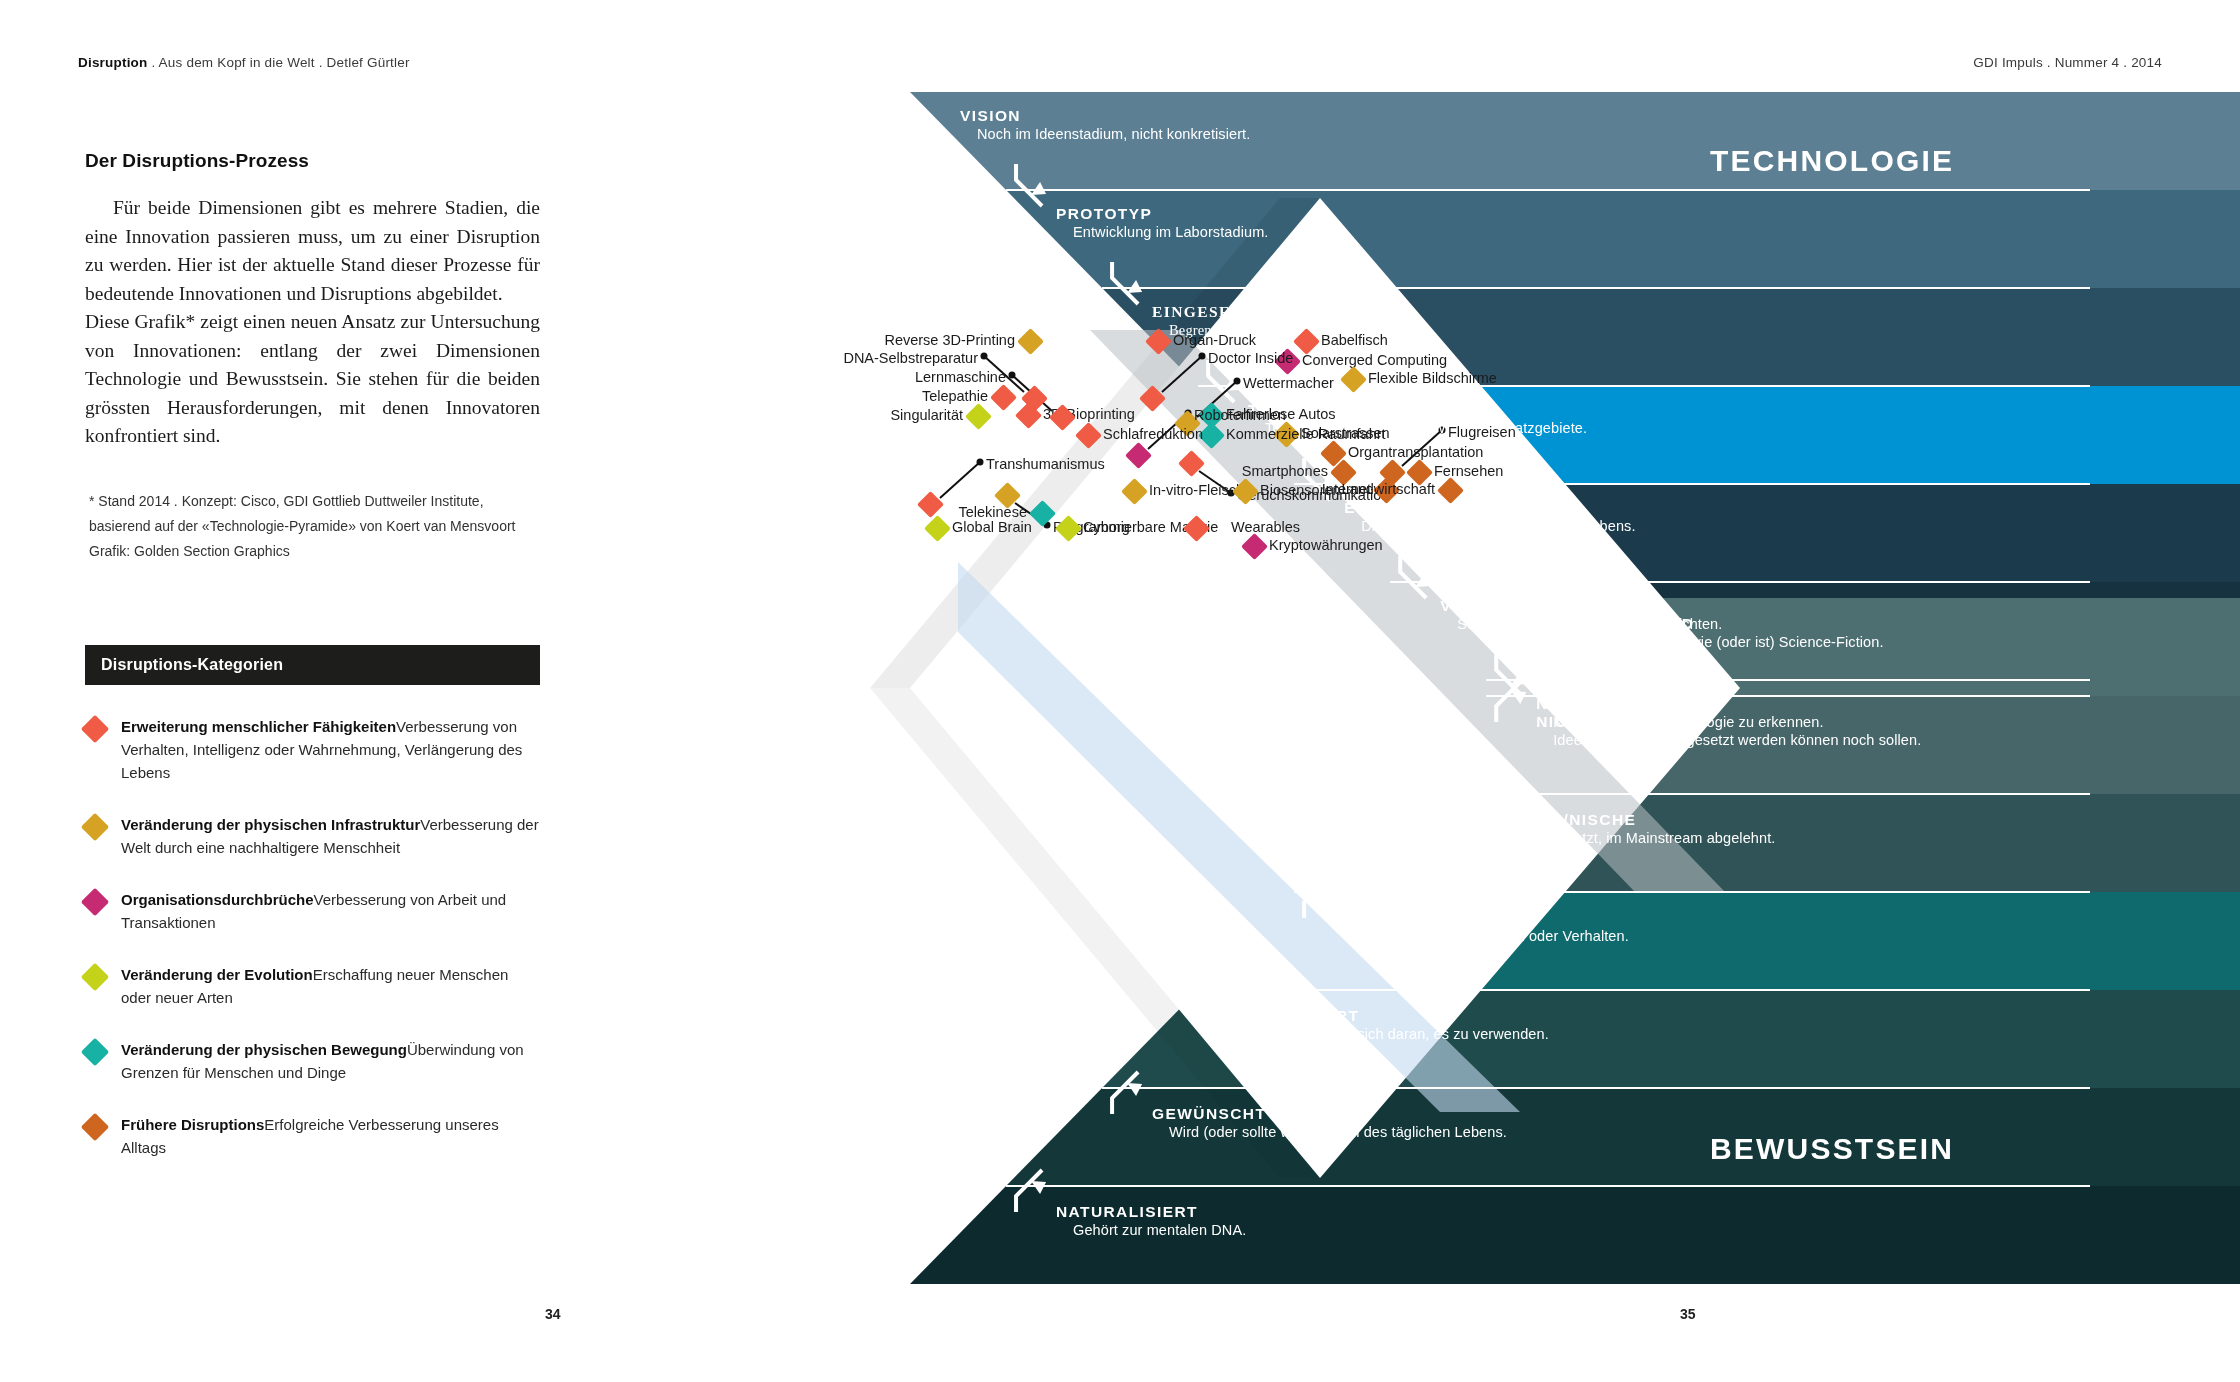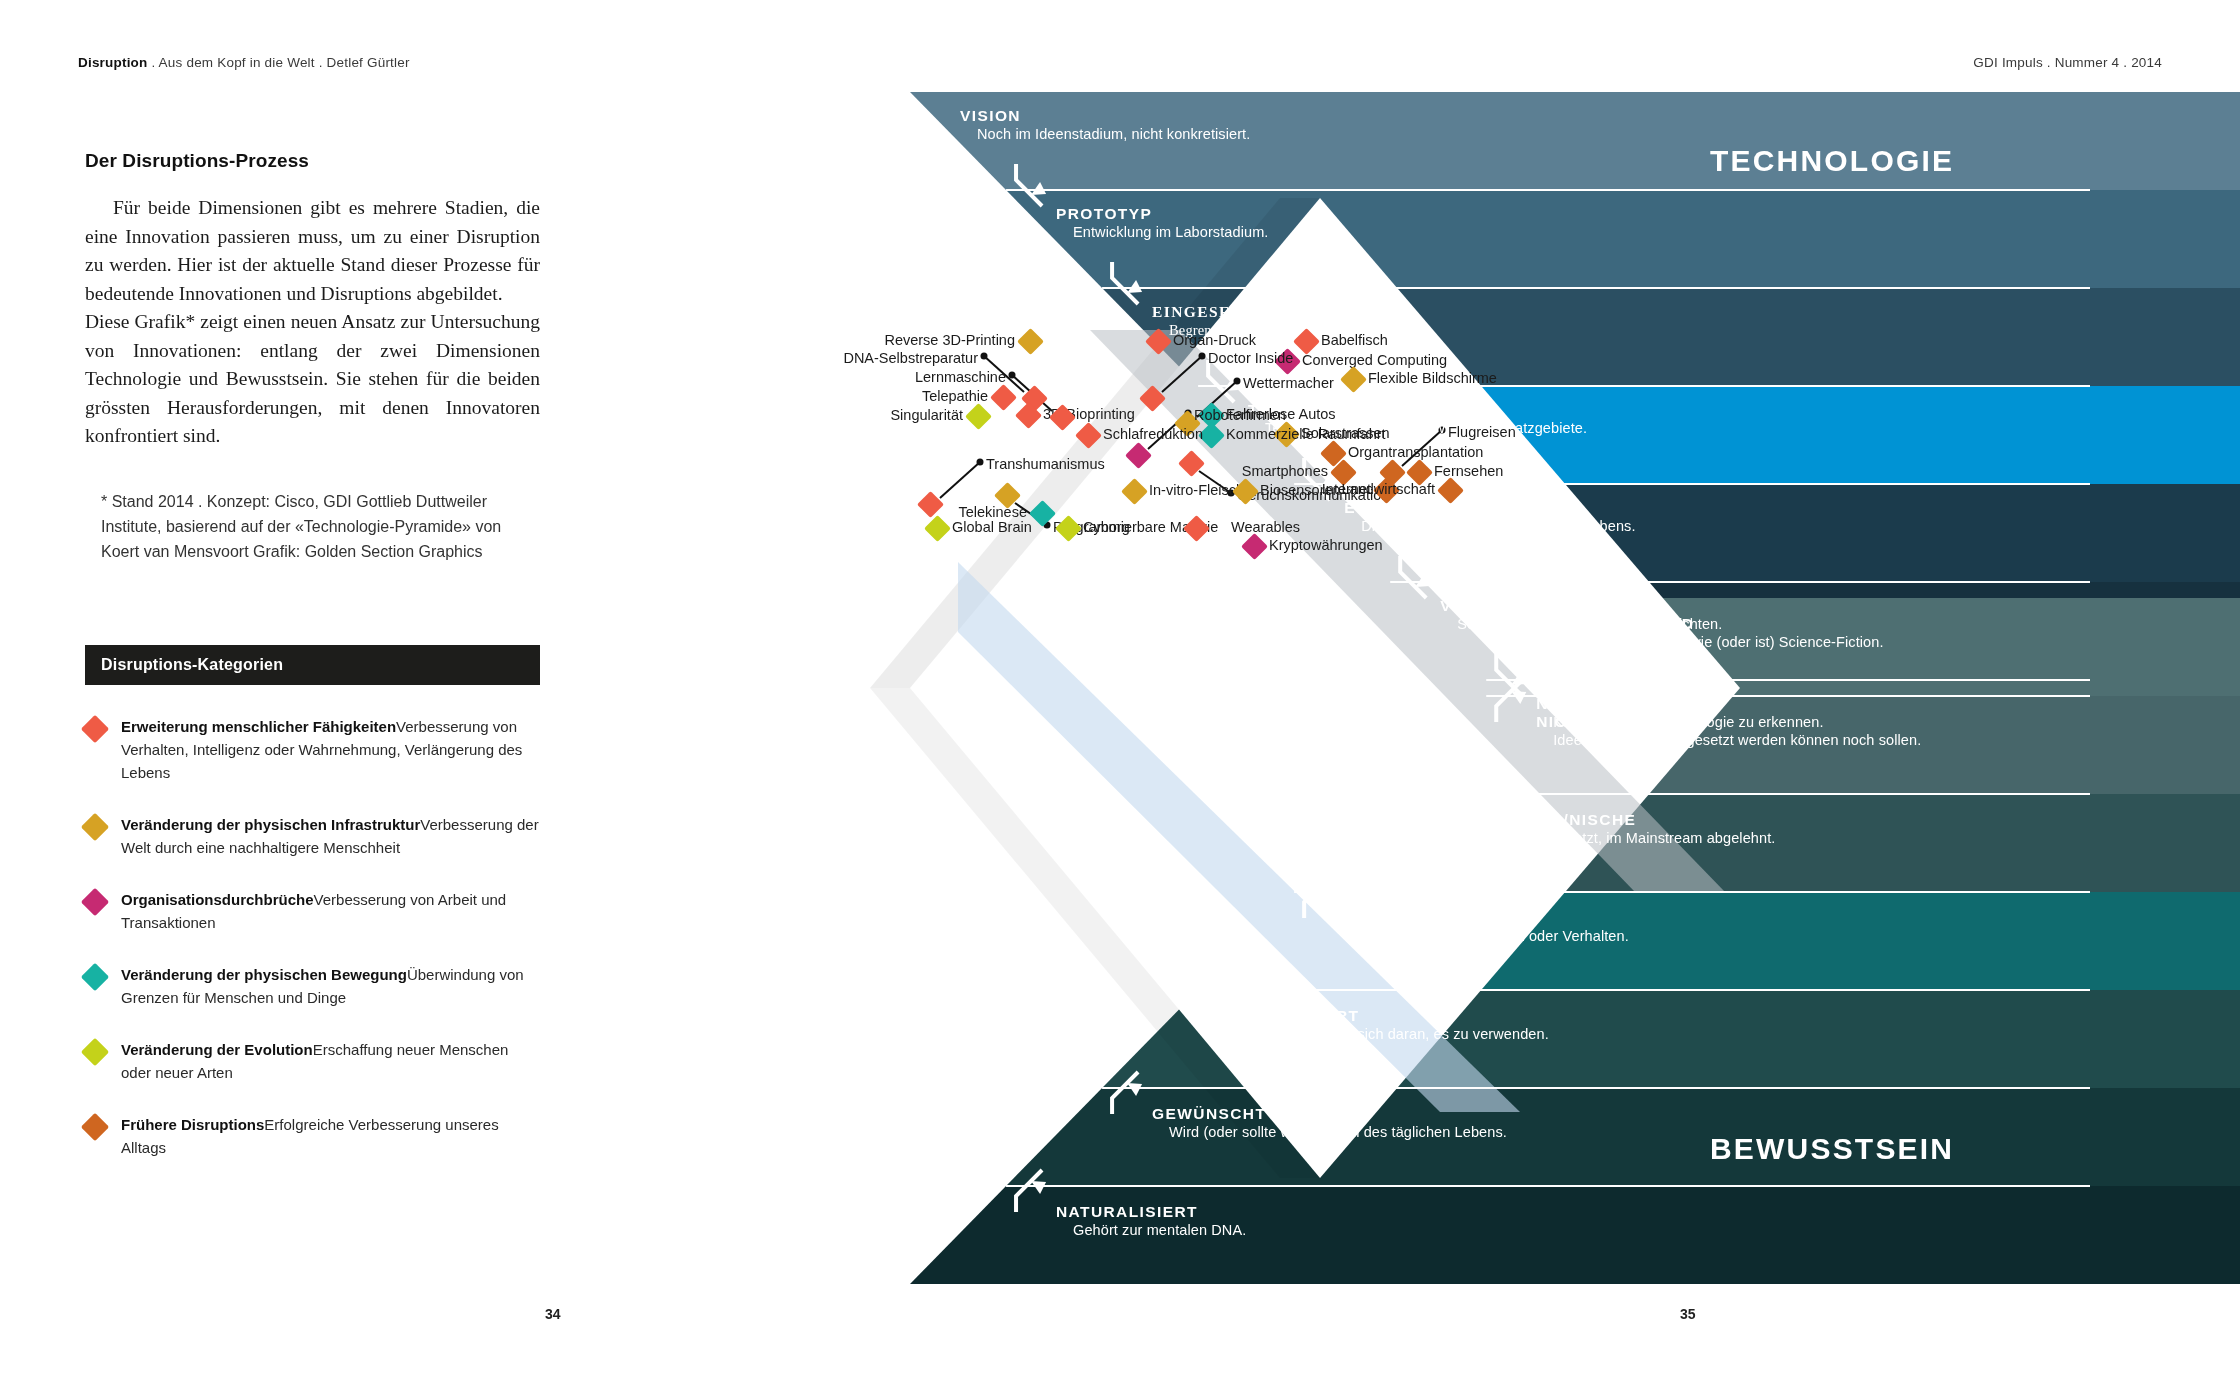--- a/index.html
+++ b/index.html
@@ -15,21 +15,21 @@
   .folio.l{left:545px;}
   .folio.r{left:1680px;}
 
   
   .col{position:absolute;left:85px;top:150px;width:455px;}
   .col h1{font-size:19px;font-weight:bold;margin:0 0 22px 0;letter-spacing:.1px;
           font-family:"Liberation Sans",sans-serif;color:#111;}
   .col p.body{font-family:"Liberation Serif", serif;font-size:19.5px;line-height:28.5px;
               margin:0;color:#1b1b1b;text-align:justify;}
   .col p.body .indent{display:block;text-indent:28px;}
-  .col p.note{font-size:16px;line-height:25px;margin:38px 0 0 16px;color:#333;}
+  .col p.note{font-size:14px;line-height:25px;margin:38px 0 0 4px;color:#333;}
 
   
   .legend{position:absolute;left:85px;top:645px;width:455px;}
   .legend-title{background:#1d1d1b;color:#fff;font-size:16px;font-weight:bold;
                 padding:11px 16px;letter-spacing:.2px;}
   .legend-list{margin-top:30px;}
   .legend-item{display:flex;gap:16px;margin-bottom:29px;align-items:flex-start;}
   .lg-dia{width:20px;height:20px;transform:rotate(45deg);flex:0 0 20px;margin-top:4px;border-radius:2px;}
   .lg-txt{flex:1;}
   .lg-name{font-size:15px;font-weight:bold;color:#111;line-height:20px;}
@@ -81,26 +81,26 @@
       </div>
       <div class="legend-item">
         <span class="lg-dia" style="background:#d6a224"></span>
         <span class="lg-txt"><span class="lg-name">Veränderung der physischen Infrastruktur</span><span class="lg-desc">Verbesserung der Welt durch eine nachhaltigere Menschheit</span></span>
       </div>
       <div class="legend-item">
         <span class="lg-dia" style="background:#c62a72"></span>
         <span class="lg-txt"><span class="lg-name">Organisationsdurchbrüche</span><span class="lg-desc">Verbesserung von Arbeit und Transaktionen</span></span>
       </div>
       <div class="legend-item">
+        <span class="lg-dia" style="background:#c4d21a"></span>
+        <span class="lg-txt"><span class="lg-name">Veränderung der Evolution</span><span class="lg-desc">Erschaffung neuer Menschen oder neuer Arten</span></span>
+      </div>
+      <div class="legend-item">
         <span class="lg-dia" style="background:#17b2a3"></span>
         <span class="lg-txt"><span class="lg-name">Veränderung der physischen Bewegung</span><span class="lg-desc">Überwindung von Grenzen für Menschen und Dinge</span></span>
-      </div>
-      <div class="legend-item">
-        <span class="lg-dia" style="background:#c4d21a"></span>
-        <span class="lg-txt"><span class="lg-name">Veränderung der Evolution</span><span class="lg-desc">Erschaffung neuer Menschen oder neuer Arten</span></span>
       </div>
       <div class="legend-item">
         <span class="lg-dia" style="background:#cf6620"></span>
         <span class="lg-txt"><span class="lg-name">Frühere Disruptions</span><span class="lg-desc">Erfolgreiche Verbesserung unseres Alltags</span></span>
       </div>
     </div>
 </div>
 
 <div id="stage">
   <svg width="1620" height="1192" id="diagram-svg">

